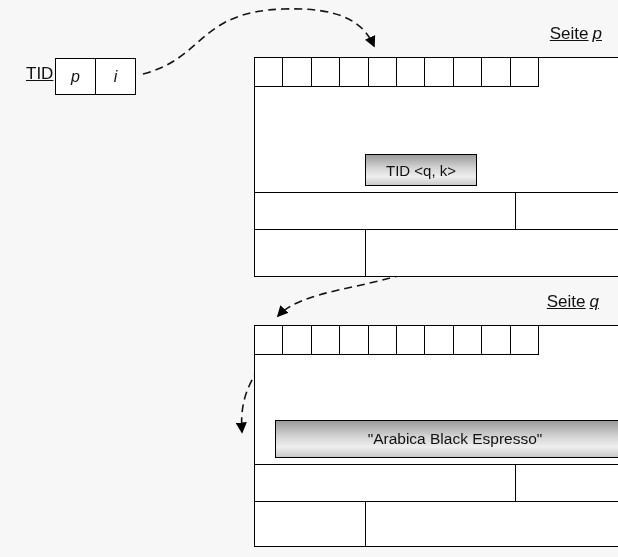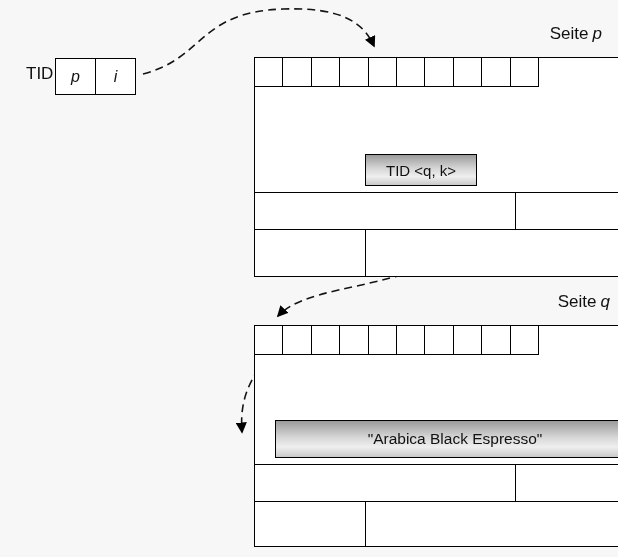--- a/index.html
+++ b/index.html
@@ -1,24 +1,24 @@
 <!DOCTYPE html>
 <html><head>
 <meta charset="utf-8">
 <style>
   html,body{margin:0;padding:0;}
   body{background:#f7f7f7;}
   .canvas{position:relative;width:618px;height:557px;background:#f7f7f7;
           font-family:"Liberation Sans",sans-serif;color:#111;overflow:hidden;}
   .arrows{position:absolute;left:0;top:0;pointer-events:none;}
 
-  .text-label{position:absolute;font-size:17px;}
+  .text-label{position:absolute;font-size:17px;text-decoration:underline;}
   .tid-label{left:26px;top:64px;}
   .seite-p{top:24px;right:16px;}
-  .seite-q{top:292px;right:8px;}
+  .seite-q{top:292px;right:19px;}
   .ital{font-style:italic;margin-left:4px;}
 
   .tid-box{position:absolute;left:55px;top:58px;display:flex;background:#fff;border:1.6px solid #000;}
   .tid-cell{width:39px;height:35px;display:flex;align-items:center;justify-content:center;
             font-style:italic;font-size:16px;}
   .tid-cell + .tid-cell{border-left:1.6px solid #000;}
 
   .page{position:absolute;background:#fff;border:1.6px solid #000;margin-left:24px;}
   .page-p{left:230px;top:57px;width:380px;height:218px;}
   .page-q{left:230px;top:325px;width:380px;height:220px;}

